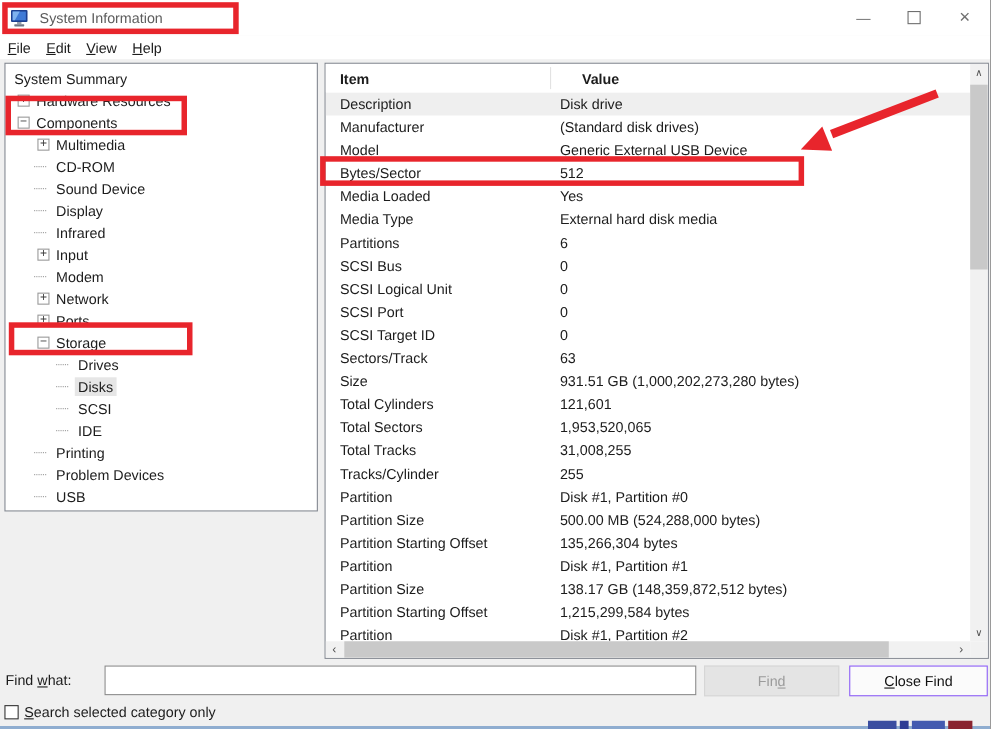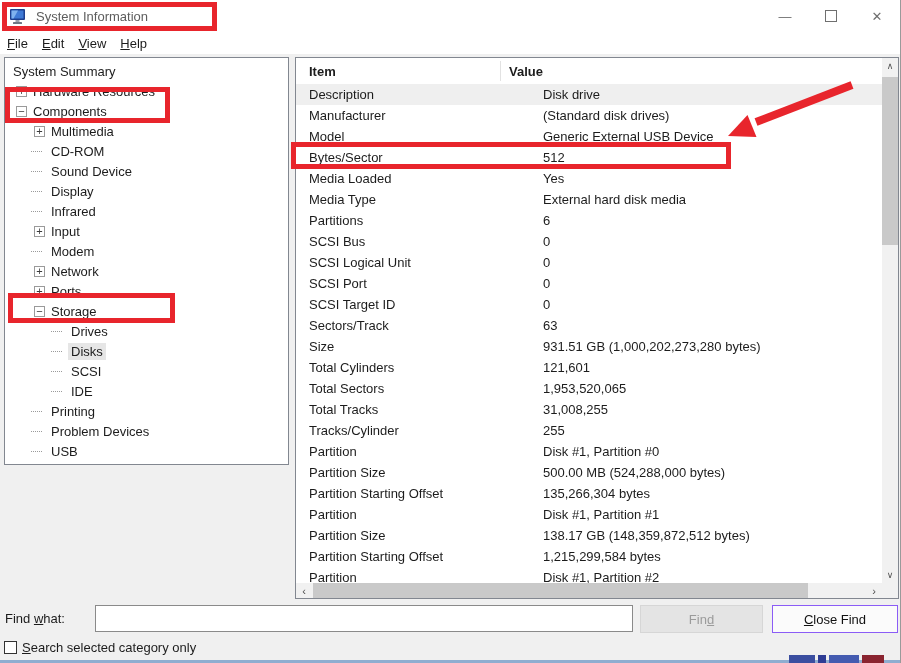--- a/index.html
+++ b/index.html
@@ -32,23 +32,23 @@
   .exp-plus  .box::after{content:"+";margin-top:-1px;}
   .exp-minus .box::after{content:"\2212";margin-top:-1px;}
   .exp-none  .box{border-color:transparent;}
   .exp-none  .box::before{content:"";position:absolute;left:-4px;width:11px;top:4px;border-top:1px dotted #9a9a9a;}
   .tlabel{padding:1px 3px;margin-left:-3px;}
   .tree-item.selected .tlabel{background:#e6e6e6;}
   
   .detail{position:absolute;left:295px;top:57px;width:604px;height:542px;background:#fff;border:1px solid #828790;box-sizing:border-box;overflow:hidden;}
   .grid-header{height:26px;display:flex;align-items:center;background:#fff;font-weight:bold;}
   .gh-item{width:205px;min-width:205px;padding-left:13px;box-sizing:border-box;border-right:1px solid #e2e2e2;height:20px;display:flex;align-items:center;}
-  .gh-value{padding-left:8px;}
+  .gh-value{padding-left:8px;margin-left:20px;}
   .rows{position:absolute;left:0;top:26px;right:16px;bottom:15px;overflow:hidden;}
-  .row{height:21px;display:flex;align-items:center;white-space:nowrap;gap:34px;}
+  .row{height:21px;display:flex;align-items:center;white-space:nowrap;}
   .row.highlight{background:#efefef;}
   .c1{width:205px;min-width:205px;padding-left:13px;box-sizing:border-box;}
   .c2{padding-left:8px;}
   
   .vscroll{position:absolute;right:0;top:0;bottom:15px;width:16px;background:#f1f1f1;}
   .vs-btn{position:absolute;left:0;width:16px;height:16px;display:flex;align-items:center;justify-content:center;color:#4f4f4f;font-size:9px;}
   .vs-up{top:0;}
   .vs-down{bottom:0;}
   .vs-thumb{position:absolute;left:0;top:19px;width:16px;height:168px;background:#c9c9c9;}
   .hscroll{position:absolute;left:0;bottom:0;right:16px;height:15px;background:#f1f1f1;}

